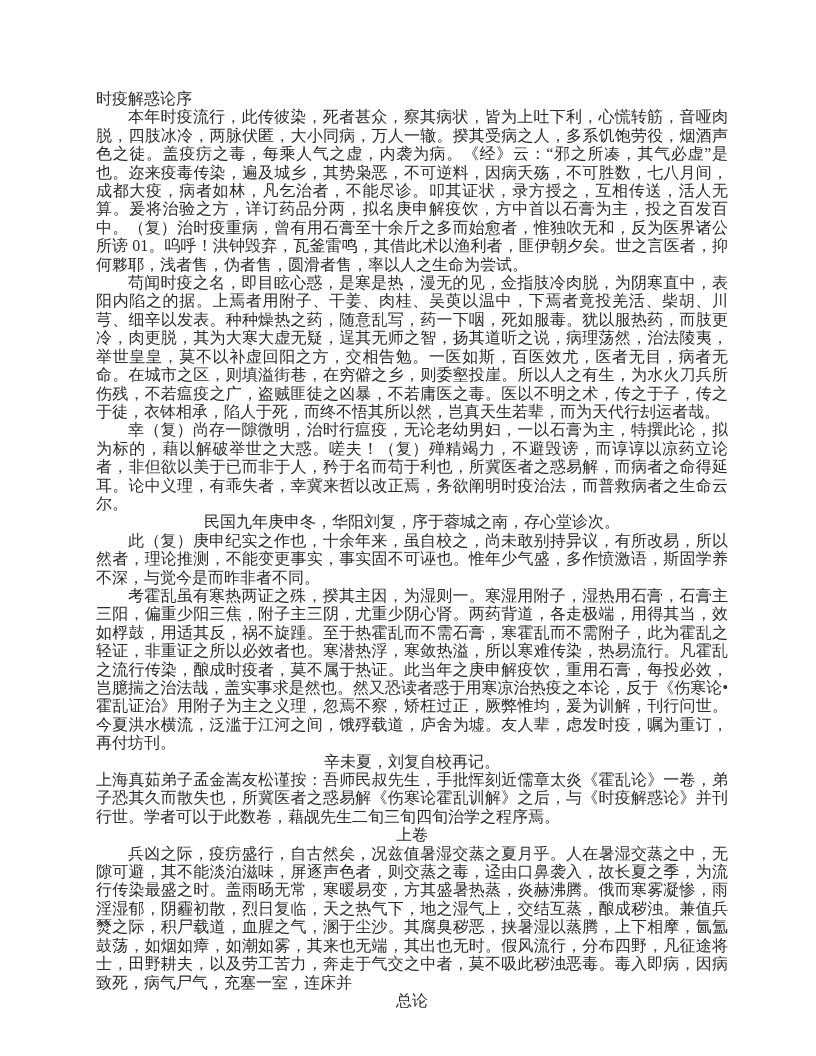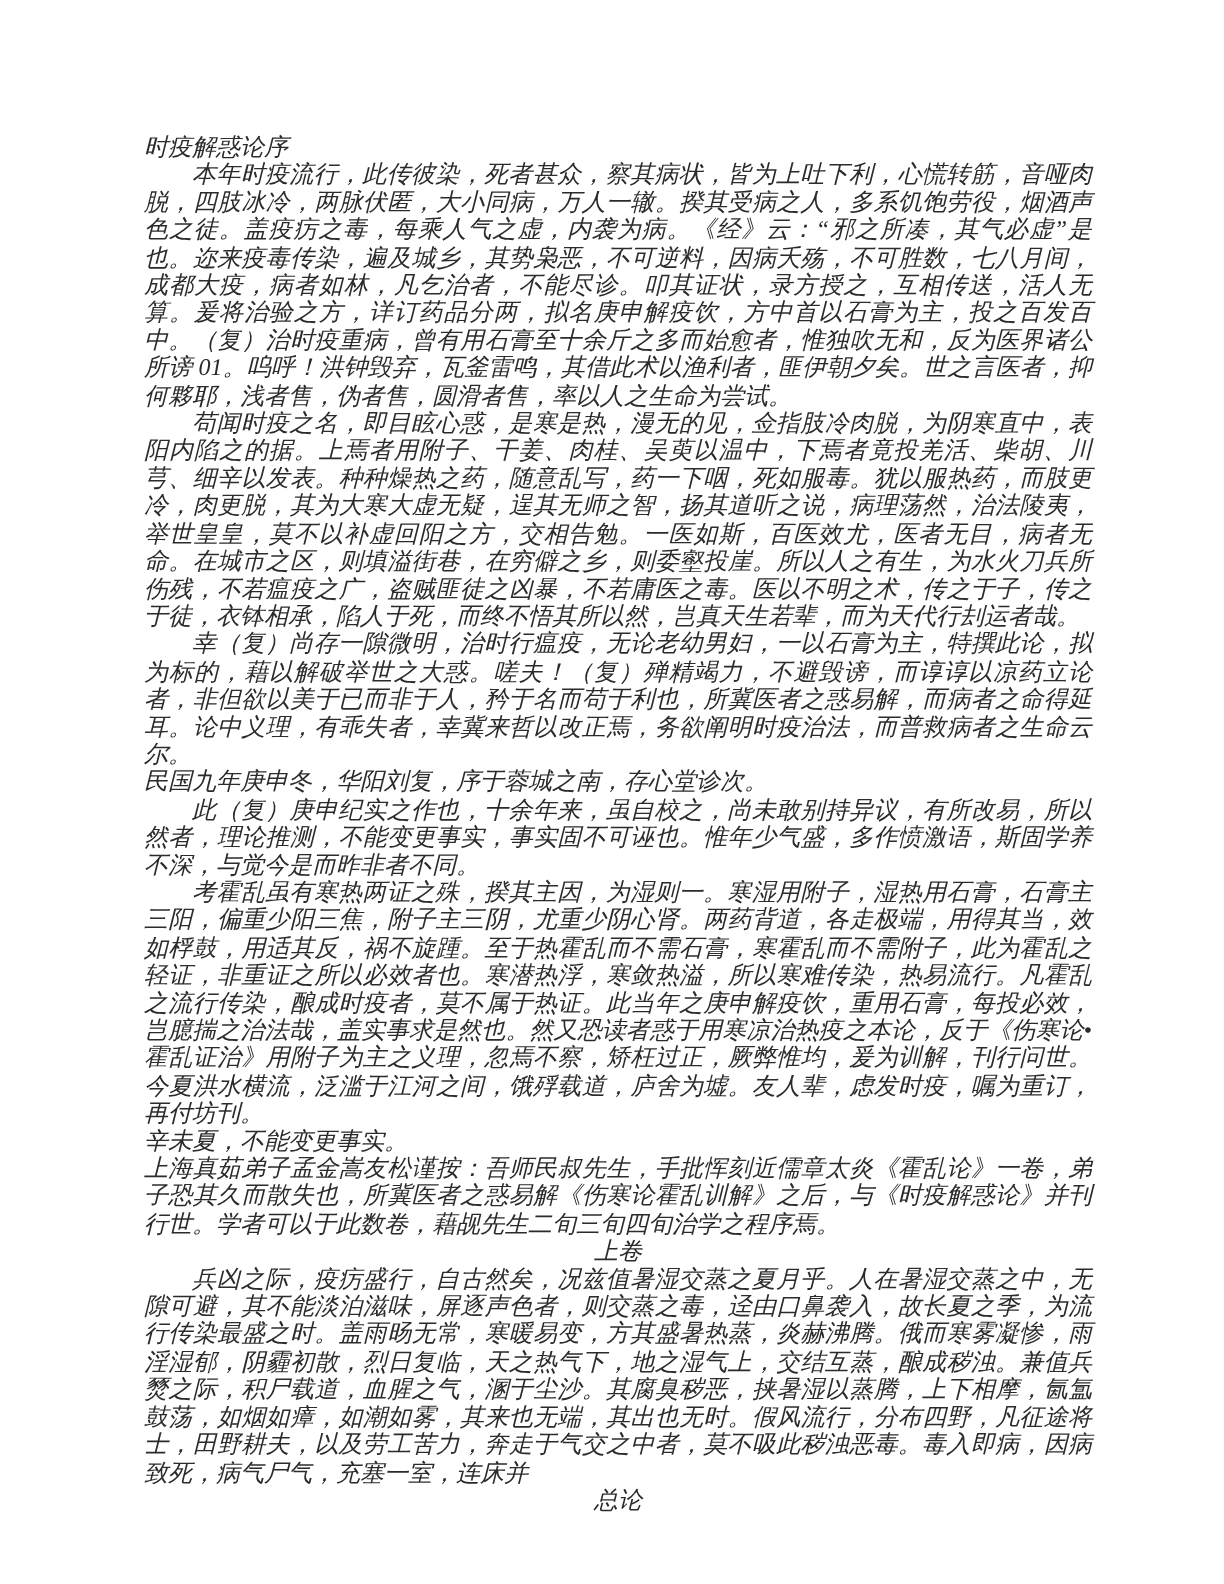--- a/index.html
+++ b/index.html
@@ -13,52 +13,51 @@
     height: 1056px;
     margin: 0 auto;
     background: #ffffff;
     box-sizing: border-box;
     padding: 90px 88px 0 96px;
     font-family: "Liberation Serif", "DejaVu Serif", serif;
     font-size: 16px;
     line-height: 18.4px;
     color: #2b2b2b;
     overflow: hidden;
-    font-style: italic;
   }
   .para {
     margin: 0;
     text-align: justify;
     text-justify: inter-ideograph;
     word-break: break-all;
   }
   .title-line {
     margin: 0;
     text-align: left;
   }
   .indent {
     text-indent: 2em;
   }
   .right {
-    text-align: left;
+    text-align: center;
   }
   .heading-line {
     margin: 0;
     text-align: center;
   }
 </style>
 </head>
 <body>
 
 <div class="page">
   <p class="para title-line">时疫解惑论序</p>
   <p class="para indent">本年时疫流行，此传彼染，死者甚众，察其病状，皆为上吐下利，心慌转筋，音哑肉脱，四肢冰冷，两脉伏匿，大小同病，万人一辙。揆其受病之人，多系饥饱劳役，烟酒声色之徒。盖疫疠之毒，每乘人气之虚，内袭为病。《经》云：“邪之所凑，其气必虚”是也。迩来疫毒传染，遍及城乡，其势枭恶，不可逆料，因病夭殇，不可胜数，七八月间，成都大疫，病者如林，凡乞治者，不能尽诊。叩其证状，录方授之，互相传送，活人无算。爰将治验之方，详订药品分两，拟名庚申解疫饮，方中首以石膏为主，投之百发百中。（复）治时疫重病，曾有用石膏至十余斤之多而始愈者，惟独吹无和，反为医界诸公所谤 01。呜呼！洪钟毁弃，瓦釜雷鸣，其借此术以渔利者，匪伊朝夕矣。世之言医者，抑何夥耶，浅者售，伪者售，圆滑者售，率以人之生命为尝试。</p>
   <p class="para indent">苟闻时疫之名，即目眩心惑，是寒是热，漫无的见，佥指肢冷肉脱，为阴寒直中，表阳内陷之的据。上焉者用附子、干姜、肉桂、吴萸以温中，下焉者竟投羌活、柴胡、川芎、细辛以发表。种种燥热之药，随意乱写，药一下咽，死如服毒。犹以服热药，而肢更冷，肉更脱，其为大寒大虚无疑，逞其无师之智，扬其道听之说，病理荡然，治法陵夷，举世皇皇，莫不以补虚回阳之方，交相告勉。一医如斯，百医效尤，医者无目，病者无命。在城市之区，则填溢街巷，在穷僻之乡，则委壑投崖。所以人之有生，为水火刀兵所伤残，不若瘟疫之广，盗贼匪徒之凶暴，不若庸医之毒。医以不明之术，传之于子，传之于徒，衣钵相承，陷人于死，而终不悟其所以然，岂真天生若辈，而为天代行刦运者哉。</p>
   <p class="para indent">幸（复）尚存一隙微明，治时行瘟疫，无论老幼男妇，一以石膏为主，特撰此论，拟为标的，藉以解破举世之大惑。嗟夫！（复）殚精竭力，不避毁谤，而谆谆以凉药立论者，非但欲以美于已而非于人，矜于名而苟于利也，所冀医者之惑易解，而病者之命得延耳。论中义理，有乖失者，幸冀来哲以改正焉，务欲阐明时疫治法，而普救病者之生命云尔。</p>
   <p class="para right">民国九年庚申冬，华阳刘复，序于蓉城之南，存心堂诊次。</p>
   <p class="para indent">此（复）庚申纪实之作也，十余年来，虽自校之，尚未敢别持异议，有所改易，所以然者，理论推测，不能变更事实，事实固不可诬也。惟年少气盛，多作愤激语，斯固学养不深，与觉今是而昨非者不同。</p>
   <p class="para indent">考霍乱虽有寒热两证之殊，揆其主因，为湿则一。寒湿用附子，湿热用石膏，石膏主三阳，偏重少阳三焦，附子主三阴，尤重少阴心肾。两药背道，各走极端，用得其当，效如桴鼓，用适其反，祸不旋踵。至于热霍乱而不需石膏，寒霍乱而不需附子，此为霍乱之轻证，非重证之所以必效者也。寒潜热浮，寒敛热溢，所以寒难传染，热易流行。凡霍乱之流行传染，酿成时疫者，莫不属于热证。此当年之庚申解疫饮，重用石膏，每投必效，岂臆揣之治法哉，盖实事求是然也。然又恐读者惑于用寒凉治热疫之本论，反于《伤寒论•霍乱证治》用附子为主之义理，忽焉不察，矫枉过正，厥弊惟均，爰为训解，刊行问世。今夏洪水横流，泛滥于江河之间，饿殍载道，庐舍为墟。友人辈，虑发时疫，嘱为重订，再付坊刊。</p>
-  <p class="para right">辛未夏，不能变更事实。</p>
+  <p class="para right">辛未夏，刘复自校再记。</p>
   <p class="para">上海真茹弟子孟金嵩友松谨按：吾师民叔先生，手批恽刻近儒章太炎《霍乱论》一卷，弟子恐其久而散失也，所冀医者之惑易解《伤寒论霍乱训解》之后，与《时疫解惑论》并刊行世。学者可以于此数卷，藉觇先生二旬三旬四旬治学之程序焉。</p>
   <p class="para heading-line">上卷</p>
   <p class="para indent">兵凶之际，疫疠盛行，自古然矣，况兹值暑湿交蒸之夏月乎。人在暑湿交蒸之中，无隙可避，其不能淡泊滋味，屏逐声色者，则交蒸之毒，迳由口鼻袭入，故长夏之季，为流行传染最盛之时。盖雨旸无常，寒暖易变，方其盛暑热蒸，炎赫沸腾。俄而寒雾凝惨，雨淫湿郁，阴霾初散，烈日复临，天之热气下，地之湿气上，交结互蒸，酿成秽浊。兼值兵燹之际，积尸载道，血腥之气，溷于尘沙。其腐臭秽恶，挟暑湿以蒸腾，上下相摩，氤氲鼓荡，如烟如瘴，如潮如雾，其来也无端，其出也无时。假风流行，分布四野，凡征途将士，田野耕夫，以及劳工苦力，奔走于气交之中者，莫不吸此秽浊恶毒。毒入即病，因病致死，病气尸气，充塞一室，连床并</p>
   <p class="para heading-line">总论</p>
 </div>
 
 </body></html>

